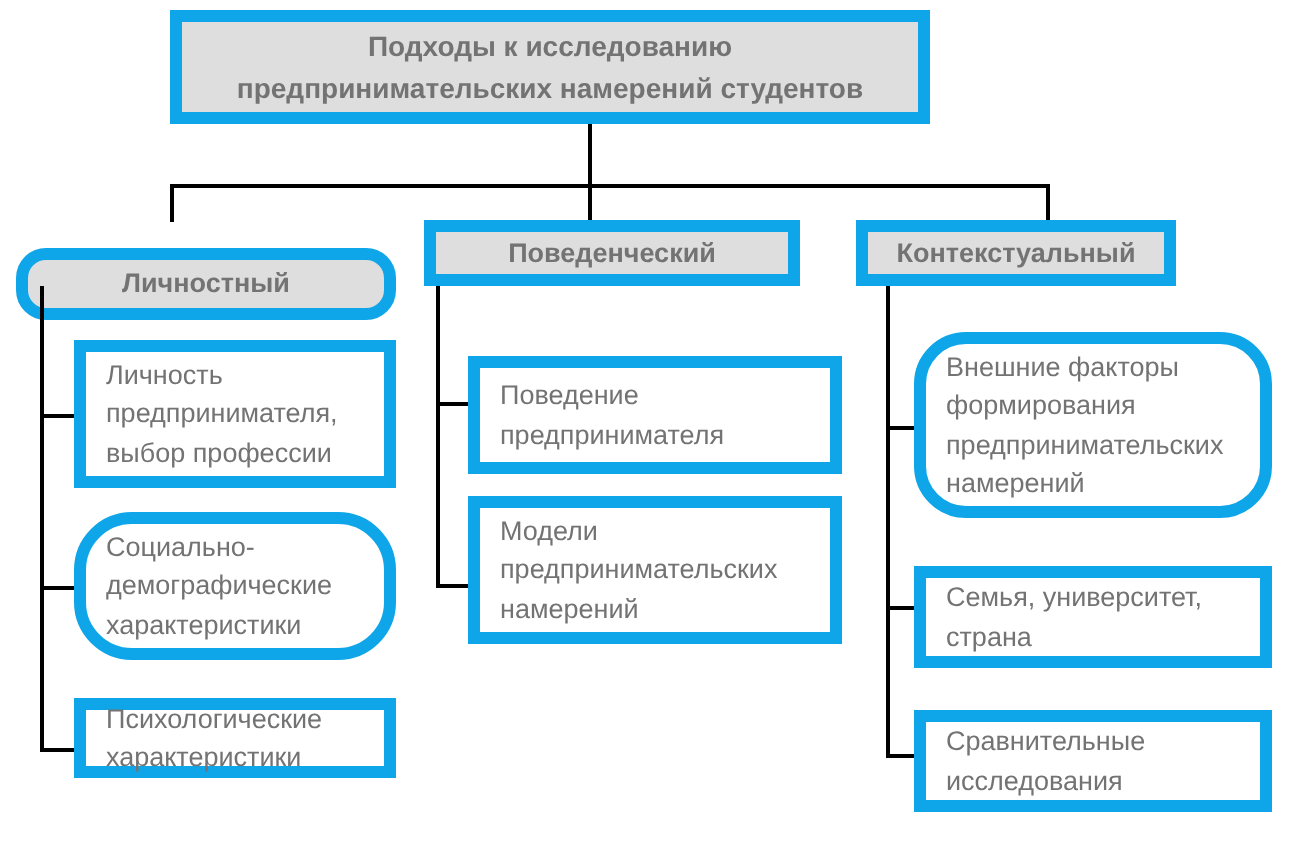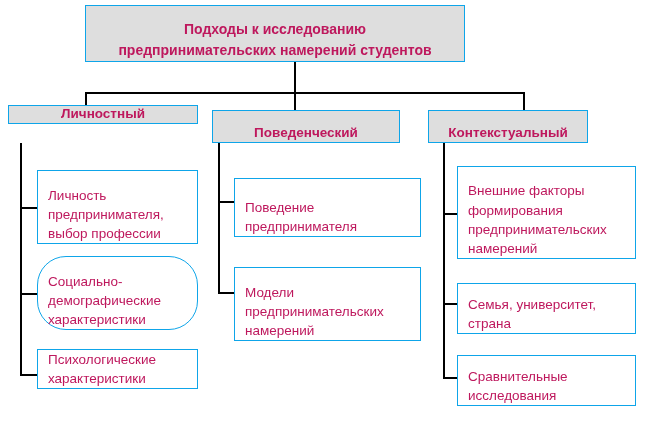--- a/index.html
+++ b/index.html
@@ -13,25 +13,25 @@
   #diagram {
     position: relative;
     width: 650px;
     height: 421px;
     background: #ffffff;
     overflow: hidden;
   }
   .box {
     position: absolute;
     box-sizing: border-box;
-    border: 1px solid #0ea5e9;
+    border: 6px solid #0ea5e9;
     background: #ffffff;
-    color: #be185d;
+    color: #737373;
     display: flex;
-    align-items: flex-end;
+    align-items: center;
     font-size: 13.5px;
     line-height: 1.42;
   }
   .box.shaded {
     background: #dedede;
     font-weight: bold;
     justify-content: center;
     text-align: center;
   }
   .box.leaf {
@@ -67,21 +67,21 @@
   </div>
 
   <div class="conn v" style="left:294px; top:62px; height:31px;"></div>
 
   <div class="conn h" style="left:85px; top:92px; width:440px;"></div>
 
   <div class="conn v" style="left:85px; top:92px; height:19px;"></div>
   <div class="conn v" style="left:294px; top:92px; height:19px;"></div>
   <div class="conn v" style="left:523px; top:92px; height:19px;"></div>
 
-  <div class="box shaded" style="left:8px; top:105px; width:190px; height:19px;">
+  <div class="box shaded" style="left:8px; top:124px; width:190px; height:36px;border-radius:15px;">
     <span class="txt">Личностный</span>
   </div>
 
   <div class="conn v" style="left:20px; top:143px; height:232px;"></div>
 
   <div class="conn h" style="left:20px; top:207px; width:18px;"></div>
   <div class="conn h" style="left:20px; top:293px; width:18px;"></div>
   <div class="conn h" style="left:20px; top:374px; width:18px;"></div>
 
   <div class="box leaf" style="left:37px; top:170px; width:161px; height:74px;">
@@ -103,35 +103,35 @@
     <span class="txt">Поведенческий</span>
   </div>
   <div class="conn v" style="left:218px; top:143px; height:151px;"></div>
   <div class="conn h" style="left:218px; top:201px; width:17px;"></div>
   <div class="conn h" style="left:218px; top:292px; width:17px;"></div>
 
   <div class="box leaf" style="left:234px; top:178px; width:187px; height:59px;">
     <span class="txt">Поведение
 предпринимателя</span>
   </div>
-  <div class="box leaf" style="left:234px; top:248px; width:187px; height:74px;margin-top:19px;">
+  <div class="box leaf" style="left:234px; top:248px; width:187px; height:74px;">
     <span class="txt">Модели
 предпринимательских
 намерений</span>
   </div>
 
   <div class="box shaded" style="left:428px; top:110px; width:160px; height:33px;">
     <span class="txt">Контекстуальный</span>
   </div>
   <div class="conn v" style="left:443px; top:143px; height:235px;"></div>
   <div class="conn h" style="left:443px; top:213px; width:15px;"></div>
   <div class="conn h" style="left:443px; top:303px; width:15px;"></div>
   <div class="conn h" style="left:443px; top:377px; width:15px;"></div>
 
-  <div class="box leaf" style="left:457px; top:166px; width:179px; height:93px;">
+  <div class="box leaf" style="left:457px; top:166px; width:179px; height:93px;border-radius:26px;">
     <span class="txt">Внешние факторы
 формирования
 предпринимательских
 намерений</span>
   </div>
   <div class="box leaf" style="left:457px; top:283px; width:179px; height:51px;">
     <span class="txt">Семья, университет,
 страна</span>
   </div>
   <div class="box leaf" style="left:457px; top:355px; width:179px; height:51px;">

